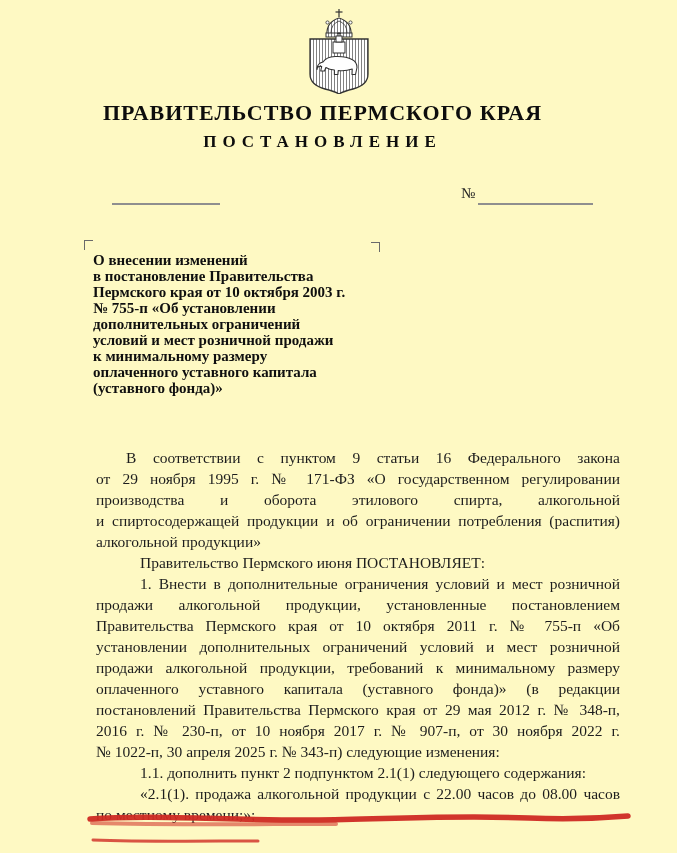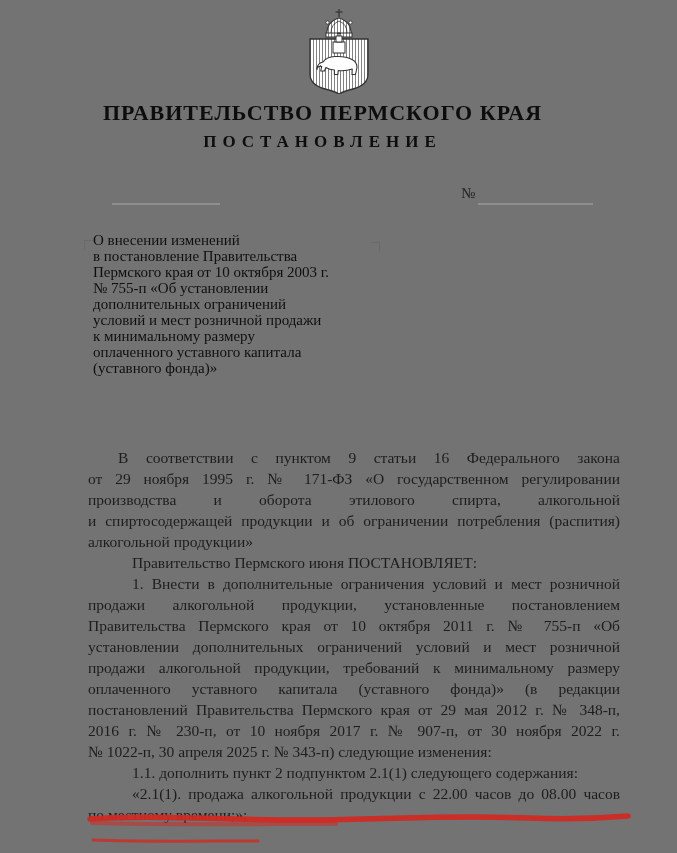--- a/index.html
+++ b/index.html
@@ -1,43 +1,43 @@
 <!DOCTYPE html>
 <html lang="ru"><head>
 <meta charset="utf-8">
 <style>
   html,body{margin:0;padding:0;background:#ffffff;}
   .page{
-    position:relative;width:677px;height:853px;background:#737373;overflow:hidden;
+    position:relative;width:677px;height:853px;background:#fef9c3;overflow:hidden;
     font-family:"Liberation Serif","DejaVu Serif",serif;color:#1d1d1d;
   }
   
   .arms{position:absolute;left:300px;top:6px;width:78px;height:88px;}
   
   .org{position:absolute;left:0;top:100px;width:645px;text-align:center;
        font-size:22px;font-weight:bold;letter-spacing:1px;color:#0d0d0d;white-space:nowrap;}
   .doctype{position:absolute;left:0;top:132px;width:645px;text-align:center;
        font-size:17px;font-weight:bold;letter-spacing:6px;color:#0d0d0d;white-space:nowrap;}
   
   .blank{position:absolute;height:2px;background:#8f8f8f;}
   .blank-date{left:112px;top:203px;width:108px;}
   .blank-num{left:478px;top:203px;width:115px;}
   .numsign{position:absolute;left:461px;top:185px;font-size:15px;color:#222;}
   
   .corner{position:absolute;width:8px;height:9px;}
   .corner-left{left:84px;top:240px;border-top:1.5px solid #6a6a6a;border-left:1.5px solid #6a6a6a;}
   .corner-right{left:371px;top:242px;border-top:1.5px solid #6a6a6a;border-right:1.5px solid #6a6a6a;}
   
-  .subject{position:absolute;left:93px;top:232px;width:312px;
-       font-size:15px;font-weight:normal;line-height:16px;color:#0f0f0f;}
+  .subject{position:absolute;left:93px;top:252px;width:312px;
+       font-size:15px;font-weight:bold;line-height:16px;color:#0f0f0f;}
   .subject .sline{height:16px;white-space:nowrap;}
   
   .body{position:absolute;left:88px;top:447px;width:532px;
        font-size:15.5px;line-height:21px;color:#1d1d1d;}
-  .bline{height:21px;overflow:hidden;}
+  .bline{height:21px;overflow:hidden;margin-left:8px;}
   .j{text-align:justify;text-align-last:justify;}
   .l{text-align:left;text-align-last:left;}
   .ind1{text-indent:30px;}
   .ind2{text-indent:44px;}
   
   .redmarks{position:absolute;left:84px;top:806px;width:552px;height:44px;pointer-events:none;}
 </style>
 </head>
 <body>
 

